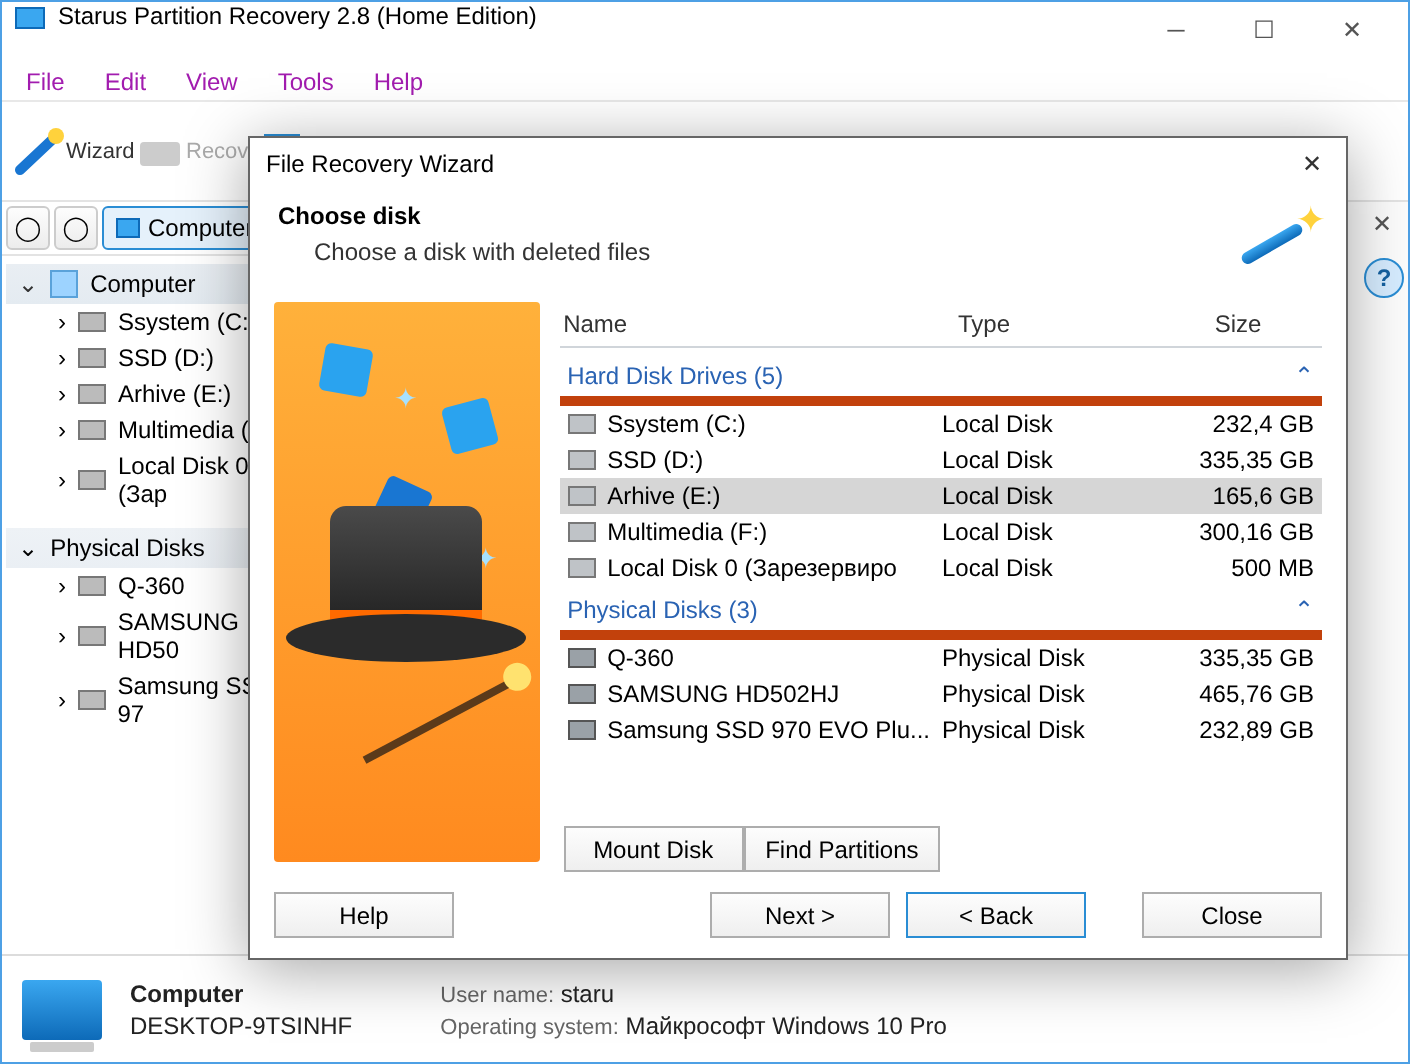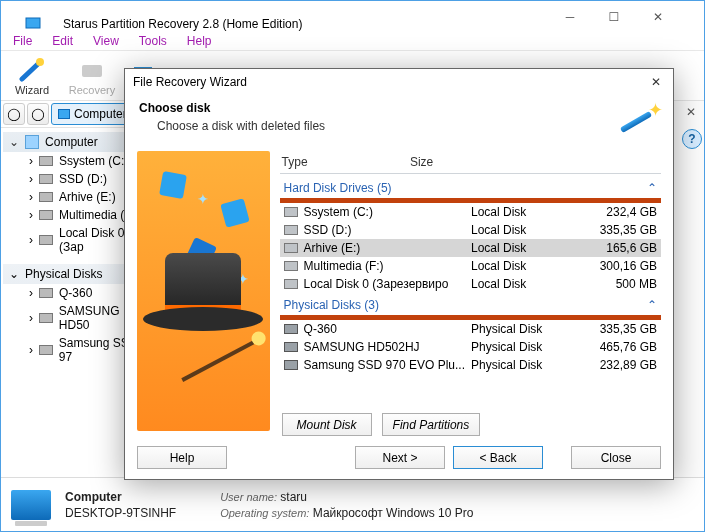--- a/index.html
+++ b/index.html
@@ -1,30 +1,30 @@
 <!DOCTYPE html>
 <html><head>
 <meta charset="utf-8">
 <style>
   * { box-sizing: border-box; margin: 0; padding: 0; font-family: "Segoe UI", Tahoma, sans-serif; font-size: 12px; }
   body { width: 705px; height: 532px; background: #fff; overflow: hidden; position: relative; }
   
   
   .main-window { width: 705px; height: 532px; border: 1px solid #4da0e5; display: flex; flex-direction: column; }
-  .titlebar { height: 30px; background: #fff; display: flex; align-items: flex-end; padding: 0 24px; gap: 16px; }
+  .titlebar { height: 30px; background: #fff; display: flex; align-items: flex-start; padding: 0 6px; }
   .titlebar-icon { width: 16px; height: 16px; margin-right: 6px; }
   .titlebar-title { flex: 1; color: #000; }
   .titlebar-btns { display: flex; }
   .titlebar-btn { width: 44px; height: 28px; display: flex; align-items: center; justify-content: center; color: #555; }
 
   .menubar { height: 20px; display: flex; align-items: center; padding: 0 4px; gap: 4px; border-bottom: 1px solid #e8e8e8;}
   .menuitem { padding: 2px 8px; color: #a21caf; }
 
   .toolbar { height: 50px; display: flex; align-items: center; padding: 2px 6px; gap: 10px; border-bottom: 1px solid #e3e3e3;}
-  .tool { display: flex; flex-direction: column; align-items: center; width: 50px; color: #333; }
+  .tool { display: flex; flex-direction: row; align-items: center; width: 50px; color: #333; }
   .tool.disabled { color: #aaa; }
   .tool .ticon { width: 28px; height: 28px; display: flex; align-items: center; justify-content: center; }
   .tool .tlabel { font-size: 11px; }
 
   .main-body { flex: 1; display: flex; position: relative; }
   .sidebar { width: 160px; border-right: 1px solid #dcdcdc; overflow: hidden; display:flex; flex-direction:column;}
   .sidebar-top { display:flex; align-items:center; border-bottom:1px solid #e3e3e3; padding:2px;}
   .sb-btn { width:22px; height:22px; border:1px solid #ccc; background:linear-gradient(#fdfdfd,#ececec); border-radius:3px; display:flex; align-items:center; justify-content:center; margin-right:2px;}
   .sb-btn.sel { border-color:#2a8dd4; background:#e5f1fb;}
   .tree { padding: 4px 2px; flex:1; }
@@ -35,21 +35,21 @@
   .hdr2 { background: linear-gradient(#eef2f6,#eaeff4); padding: 3px 6px; display:flex; align-items:center; gap:6px;}
   .tree .disk-glyph { width:14px; height:10px; border:1px solid #777; background:#bbb; display:inline-block;}
   .tree .drv-glyph { width:14px; height:14px; background:#9dd3ff; border:1px solid #5aa2da; display:inline-block;}
 
   .content { flex:1; background:#fcfcfc; position:relative; }
 
   .statusbar { height: 54px; border-top:1px solid #dcdcdc; display:flex; align-items:center; padding:4px 10px; gap:14px;}
   .sb-ic { width:40px; height:30px; background:linear-gradient(#3aa7f0,#0d6ab8); border-radius:2px; position:relative;}
   .sb-ic::after{content:"";position:absolute;left:4px;bottom:-6px;width:32px;height:5px;background:#ccc;border-radius:1px;}
   .sb-col { display:flex; flex-direction:column; gap:2px;}
-  .sb-label { color:#666; font-size:11px;font-style:italic;}
+  .sb-label { color:#666; font-size:11px;}
   .sb-val { color:#222; }
 
   
   .wizard { position: absolute; left: 124px; top: 68px; width: 550px; height: 412px; background: #fff; border: 1px solid #666; box-shadow: 0 5px 30px rgba(0,0,0,.35); display: flex; flex-direction: column; }
   .wiz-title { height: 26px; display:flex; align-items:center; padding:0 4px 0 8px; }
   .wiz-title .txt { flex:1; }
   .wiz-close { width:26px; height:20px; display:flex; align-items:center; justify-content:center; color:#333;}
   .wiz-head { padding: 6px 14px 10px; display:flex;}
   .wiz-head-left { flex:1;}
   .wiz-head-left .h1 { font-weight:bold; font-size:12px; margin-bottom:4px;}
@@ -80,21 +80,21 @@
   .list-body{flex:1; overflow:auto; padding-top:4px; position:relative;}
   .section-row{color:#2a63b3; padding:3px 4px; display:flex; align-items:center; font-size:12px; border-bottom:5px solid #c2410c;}
   .section-row .chev{margin-left:auto; color:#2a63b3;}
   .row{display:flex; align-items:center; padding:2px 4px; gap:6px;}
   .row.sel{background:#d6d6d6;}
   .row .rname{flex:1; display:flex; align-items:center; gap:6px; white-space:nowrap; overflow:hidden; text-overflow:ellipsis;}
   .row .rtype{width:100px;} .row .rsize{width:80px; text-align:right;}
   .dglyph{width:14px;height:10px;background:#bfc3c7;border:1px solid #777;display:inline-block;}
   .pglyph{width:14px;height:10px;background:#9aa1a7;border:1px solid #555;display:inline-block;}
 
-  .wiz-mid-btns{display:flex; gap:10px; padding:10px 2px 0;font-style:italic;}
+  .wiz-mid-btns{display:flex; padding:10px 2px 0;}
   .btn{min-width:90px; height:23px; border:1px solid #adadad; background:linear-gradient(#fdfdfd,#efefef); display:flex; align-items:center; justify-content:center; padding:0 10px;}
   .btn.primary{border-color:#2a8dd4;}
   .wiz-foot{display:flex; align-items:center; padding:10px 12px; gap:8px;}
   .wiz-foot .spacer{flex:1;}
   
   .right-panel-close { position:absolute; right:4px; top:2px; width:18px; height:18px; display:flex; align-items:center; justify-content:center; color:#555;}
   .right-help { position:absolute; right:2px; top:28px; width:20px; height:20px; border:1px solid #2a8dd4; background:#d6ecff; color:#1561a0; display:flex; align-items:center; justify-content:center; border-radius:10px; font-weight:bold;}
 </style>
 </head>
 <body>
@@ -256,20 +256,21 @@
       <span class="spark s3">✦</span>
       <div class="hat">
         <div class="top"></div>
           <div class="band"></div>
           <div class="brim"></div>
       </div>
       <div class="wand"></div>
     </div>
     <div class="wiz-right">
       <div class="list-hdr">
+        <div class="col col-name">Name</div>
         <div class="col col-type">Type</div>
         <div class="col col-size">Size</div>
       </div>
       <div class="list-body">
         <div class="section-row">
           <span>Hard Disk Drives (5)</span>
           <span class="chev">⌃</span>
         </div>
         <div id="hdd-rows">
             <div class="row">

